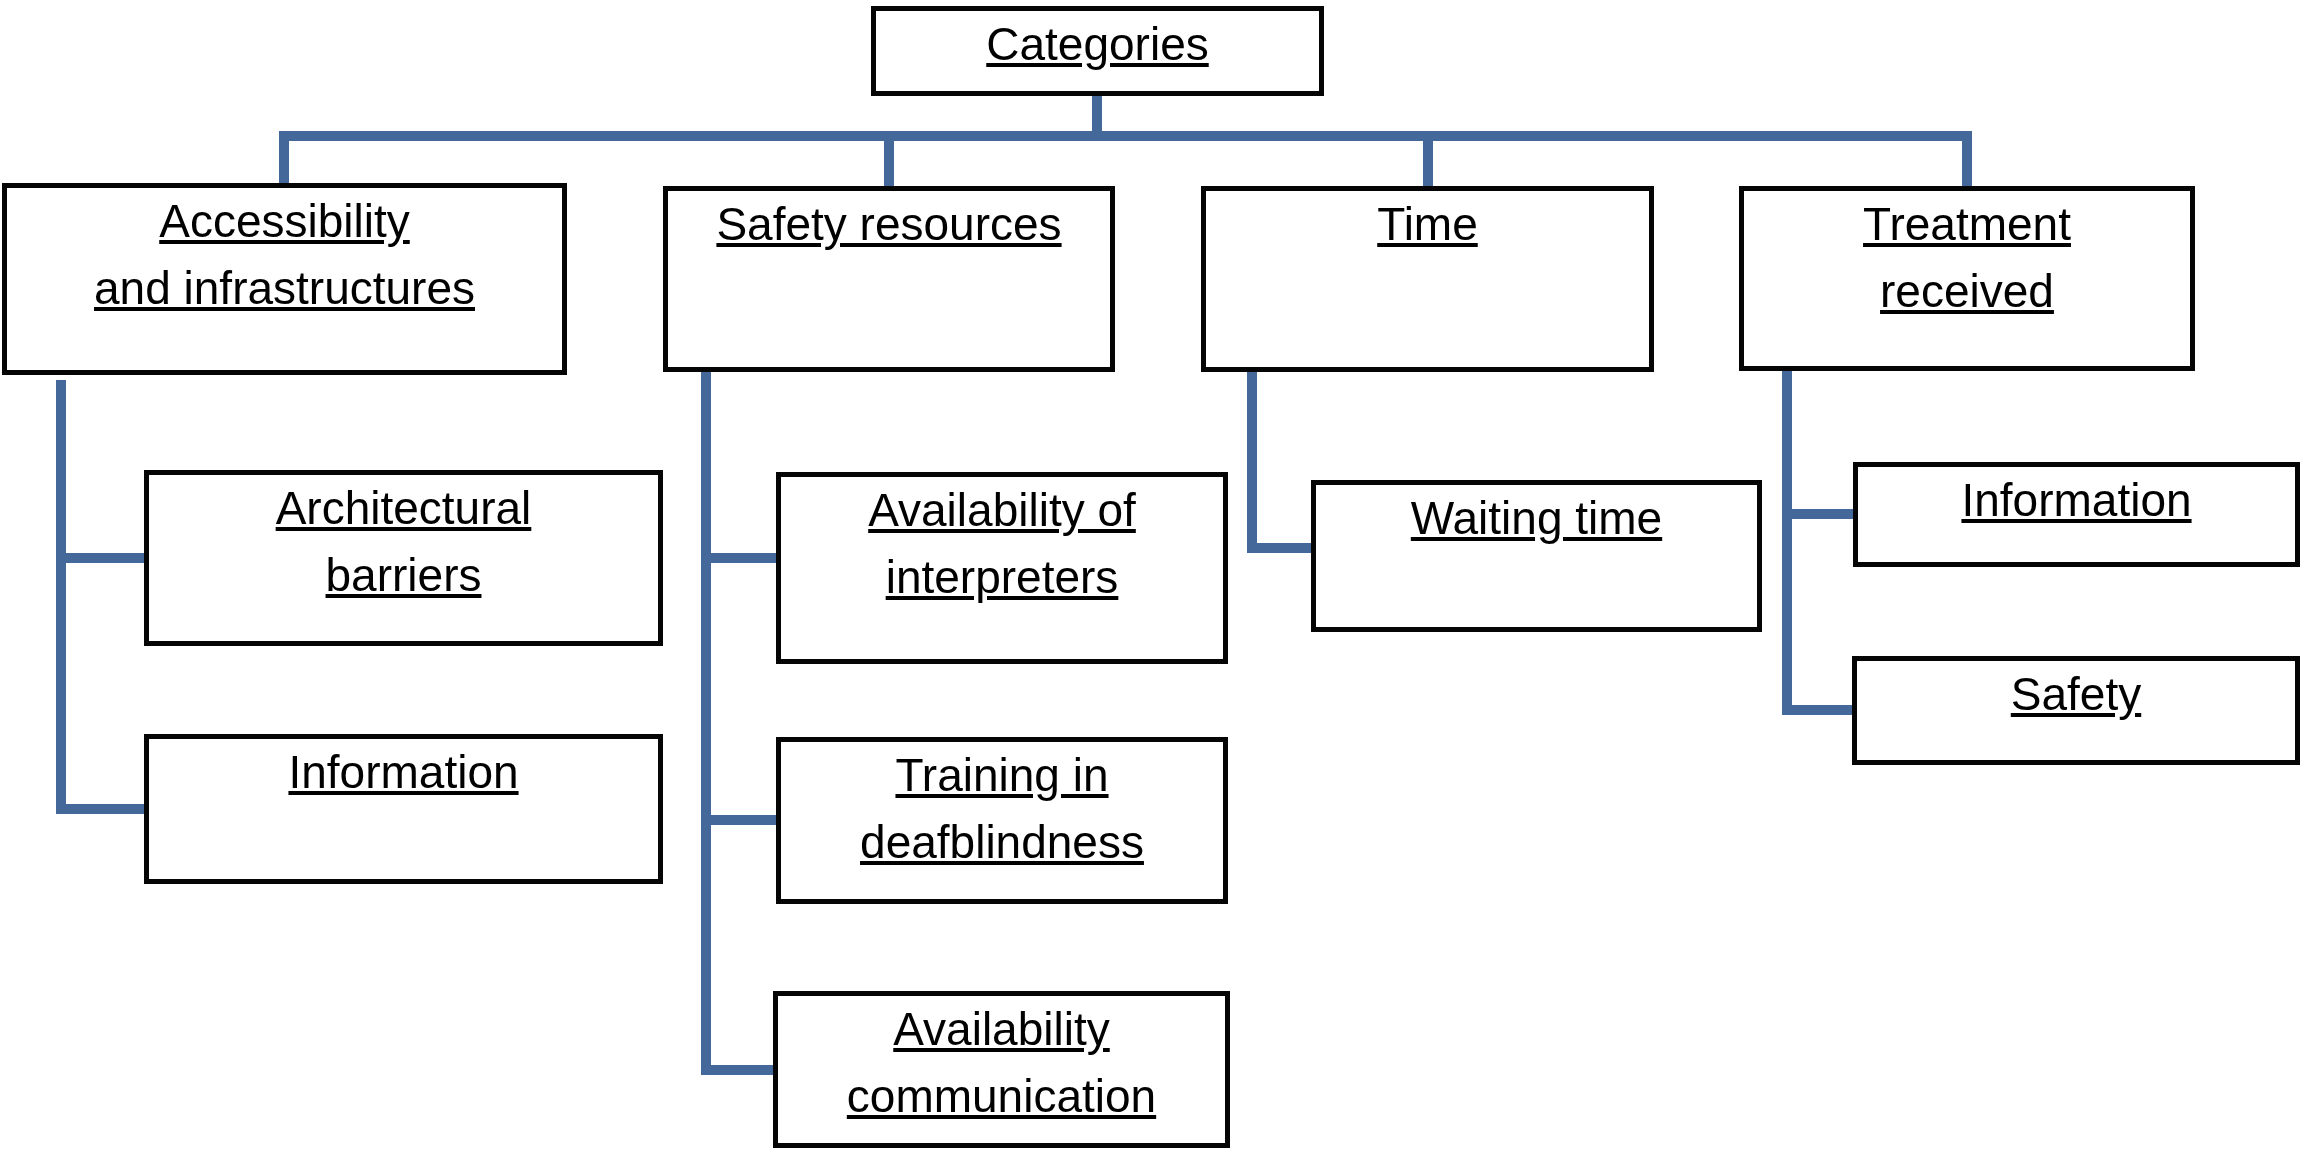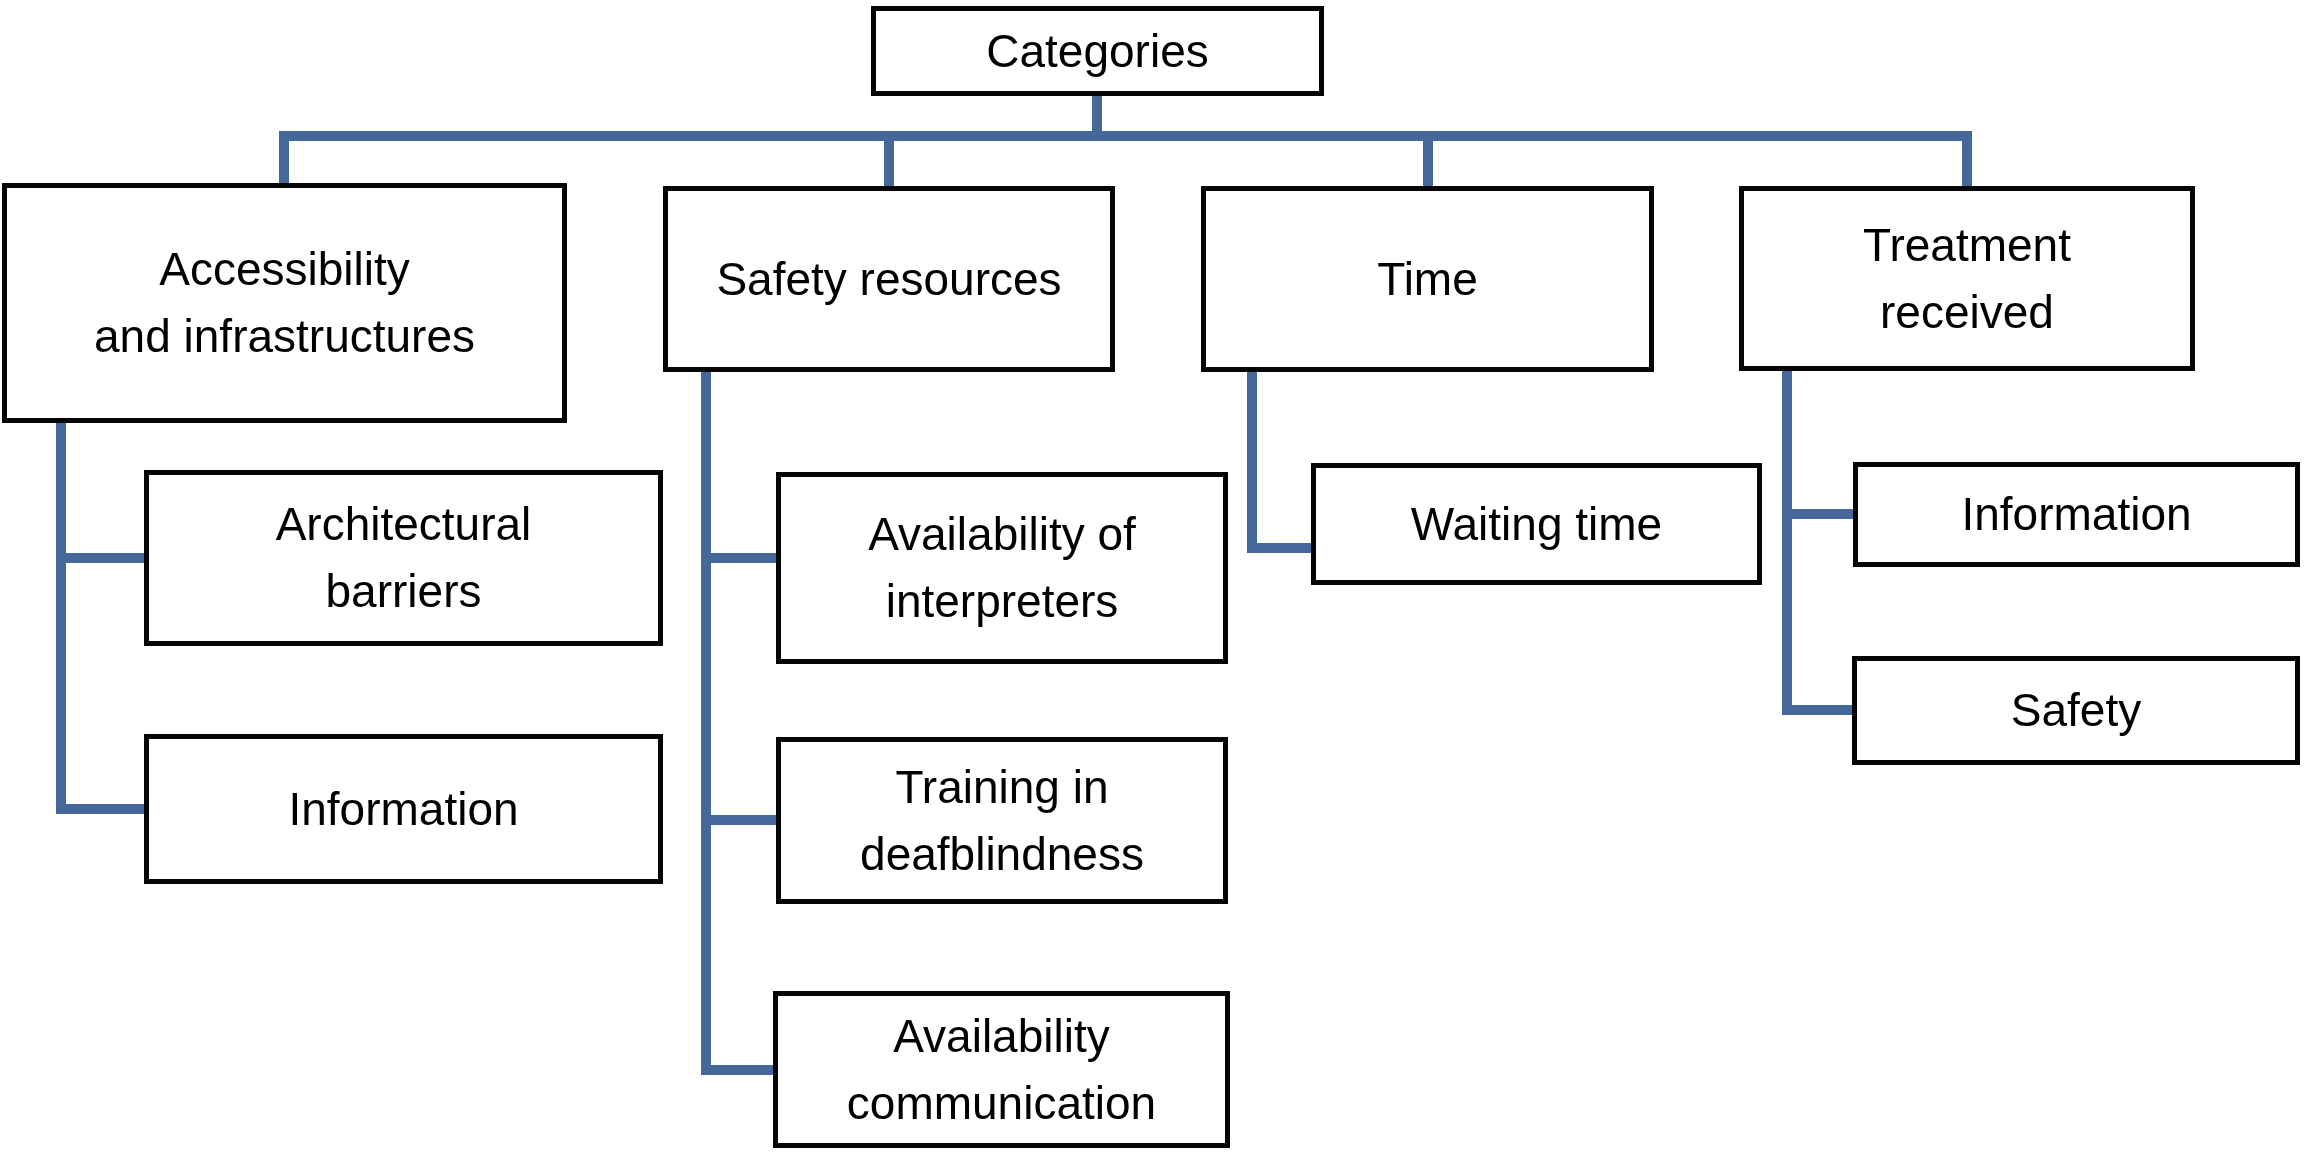--- a/index.html
+++ b/index.html
@@ -18,22 +18,22 @@
   .conn {
     position: absolute;
     background: var(--conn, #45689B);
   }
   .node {
     position: absolute;
     box-sizing: border-box;
     border: 5px solid var(--border, #050505);
     background: var(--fill, #ffffff);
     display: flex;
-    align-items: center;
     justify-content: center;
+    text-decoration: underline;
   }
   .node .label {
     white-space: pre-line;
     text-align: center;
     font-size: 46px;
     line-height: 1.45;
     color: var(--text, #000000);
   }
 </style>
 </head>
@@ -61,21 +61,21 @@
   <div class="conn" style="left:1247px;top:543px;width:64px;height:10px"></div>
 
   <div class="conn" style="left:1782px;top:369px;width:10px;height:346px"></div>
   <div class="conn" style="left:1782px;top:509px;width:71px;height:10px"></div>
   <div class="conn" style="left:1782px;top:705px;width:70px;height:10px"></div>
 
   <div class="node" style="left:871px;top:6px;width:453px;height:90px">
     <span class="label">Categories</span>
   </div>
 
-  <div class="node" style="left:2px;top:183px;width:565px;height:240px">
+  <div class="node" style="left:2px;top:183px;width:565px;height:192px">
     <span class="label">Accessibility
 and infrastructures</span>
   </div>
 
   <div class="node" style="left:663px;top:186px;width:452px;height:186px">
     <span class="label">Safety resources</span>
   </div>
 
   <div class="node" style="left:1201px;top:186px;width:453px;height:186px">
     <span class="label">Time</span>
@@ -103,21 +103,21 @@
   <div class="node" style="left:776px;top:737px;width:452px;height:167px">
     <span class="label">Training in
 deafblindness</span>
   </div>
 
   <div class="node" style="left:773px;top:991px;width:457px;height:157px">
     <span class="label">Availability
 communication</span>
   </div>
 
-  <div class="node" style="left:1311px;top:463px;width:451px;height:122px">
+  <div class="node" style="left:1311px;top:480px;width:451px;height:152px">
     <span class="label">Waiting time</span>
   </div>
 
   <div class="node" style="left:1853px;top:462px;width:447px;height:105px">
     <span class="label">Information</span>
   </div>
 
   <div class="node" style="left:1852px;top:656px;width:448px;height:109px">
     <span class="label">Safety</span>
   </div>

